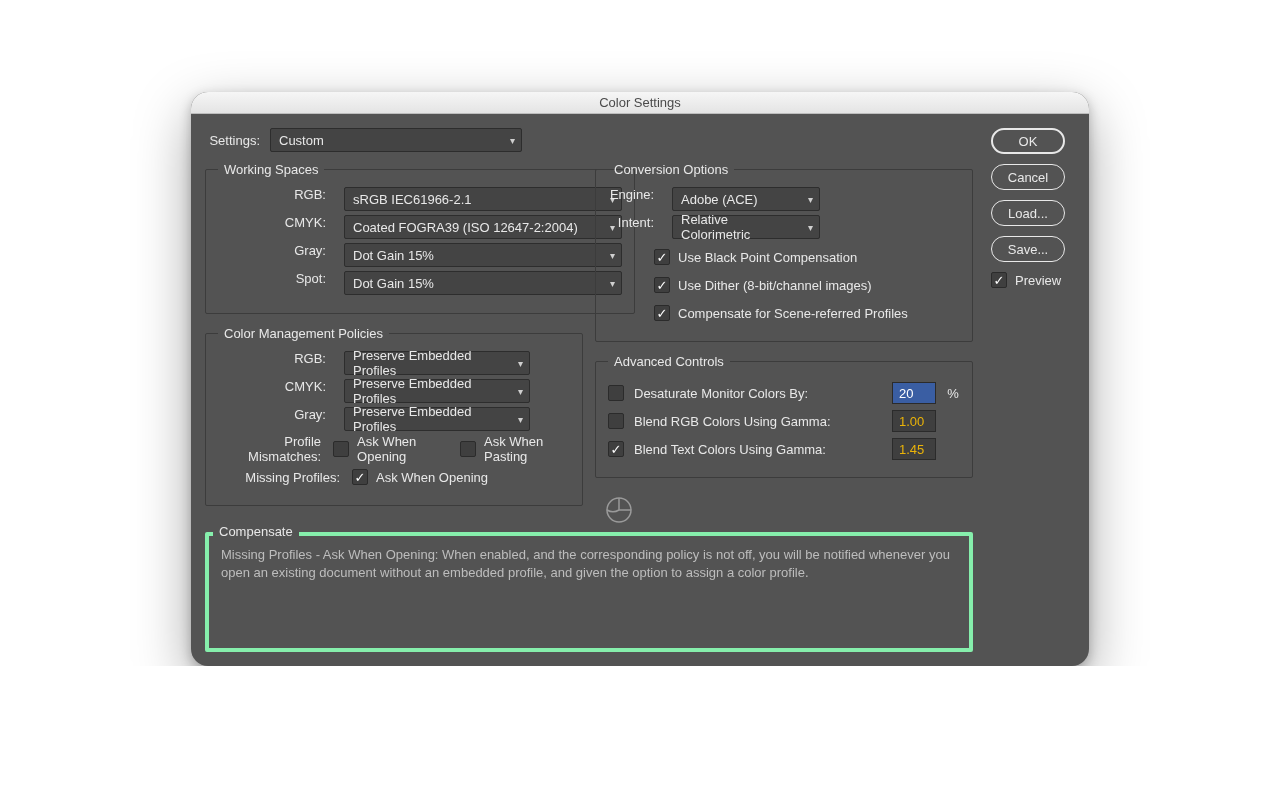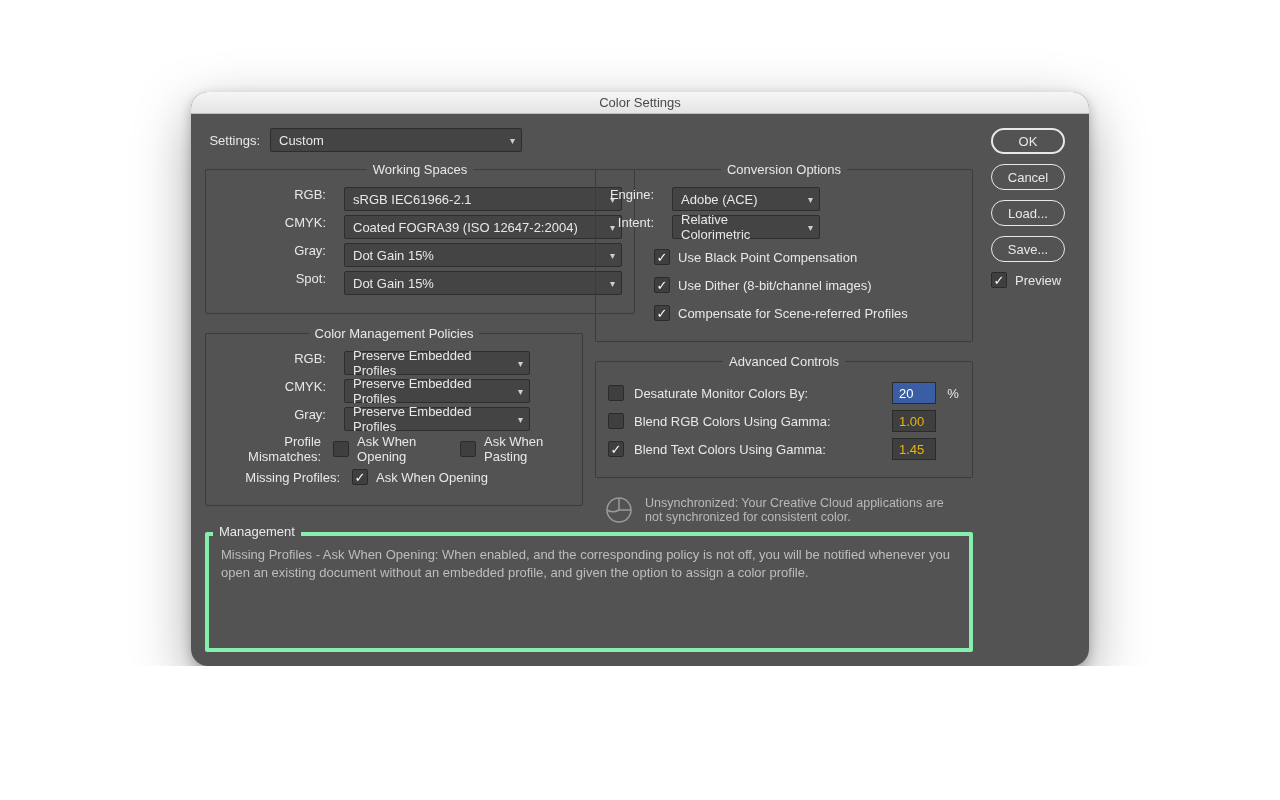--- a/index.html
+++ b/index.html
@@ -86,21 +86,20 @@
     border: 1px solid #3c3c3c;
     border-radius: 2px;
     padding: 10px 12px 14px 12px;
     margin-bottom: 12px;
     position: relative;
   }
   fieldset.group > legend {
     padding: 0 6px;
     color: #e8e8e8;
     font-size: 13px;
-    text-align: center;
   }
   .row { display: flex; align-items: flex-start; gap: 18px; height: 28px; }
   .row .lbl { width: 108px; text-align: right; color: #e8e8e8; }
   .row .select { flex: 1; }
   .col-left .row .select { width: 278px; flex: none; }
 
   .policies .row .select { width: 186px; flex: none; }
 
   .check {
     width: 16px; height: 16px;
@@ -296,30 +295,29 @@
               <span class="pct"></span>
             </div>
           </fieldset>
 
           <div class="unsync">
             <svg width="28" height="28" viewBox="0 0 28 28">
               <circle cx="14" cy="14" r="12" fill="none" stroke="#9a9a9a" stroke-width="1.5"></circle>
               <path d="M14 2 L14 14 L26 14" fill="none" stroke="#9a9a9a" stroke-width="1.5"></path>
               <path d="M14 14 A12 12 0 0 1 2 14" fill="none" stroke="#9a9a9a" stroke-width="1.5"></path>
             </svg>
-            <div>Unsynchronized: Your Creative Cloud applications are not synchronized for consistent color.</div>
           </div>
         </div>
       </div>
 
       <div class="desc-legend-wrap">
         <div class="desc">
           <div class="body">Missing Profiles - Ask When Opening:  When enabled, and the corresponding policy is not off, you will be notified whenever you open an existing document without an embedded profile, and given the option to assign a color profile.</div>
         </div>
-        <span class="desc-legend">Management</span>
+        <span class="desc-legend">Compensate</span>
       </div>
 
     </div>
 
     <div class="side">
       <button class="btn primary">OK</button>
       <button class="btn">Cancel</button>
       <button class="btn">Load...</button>
       <button class="btn">Save...</button>
       <div class="side-check">

